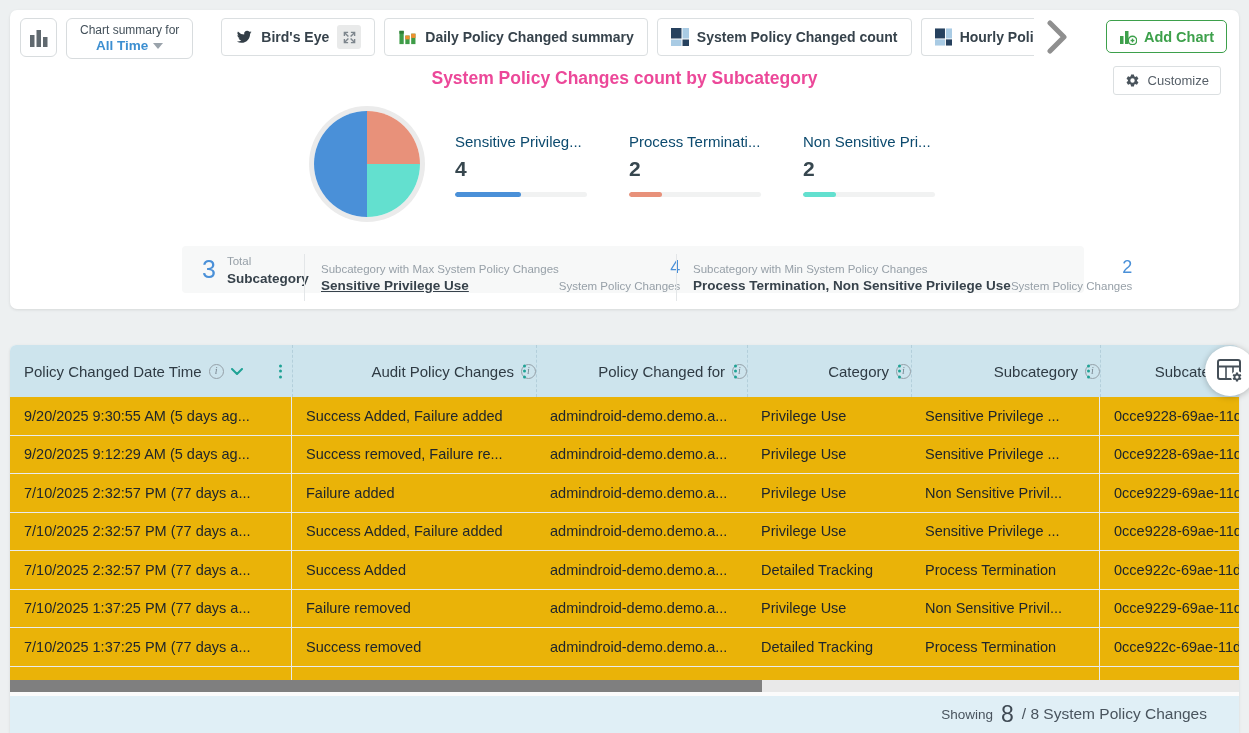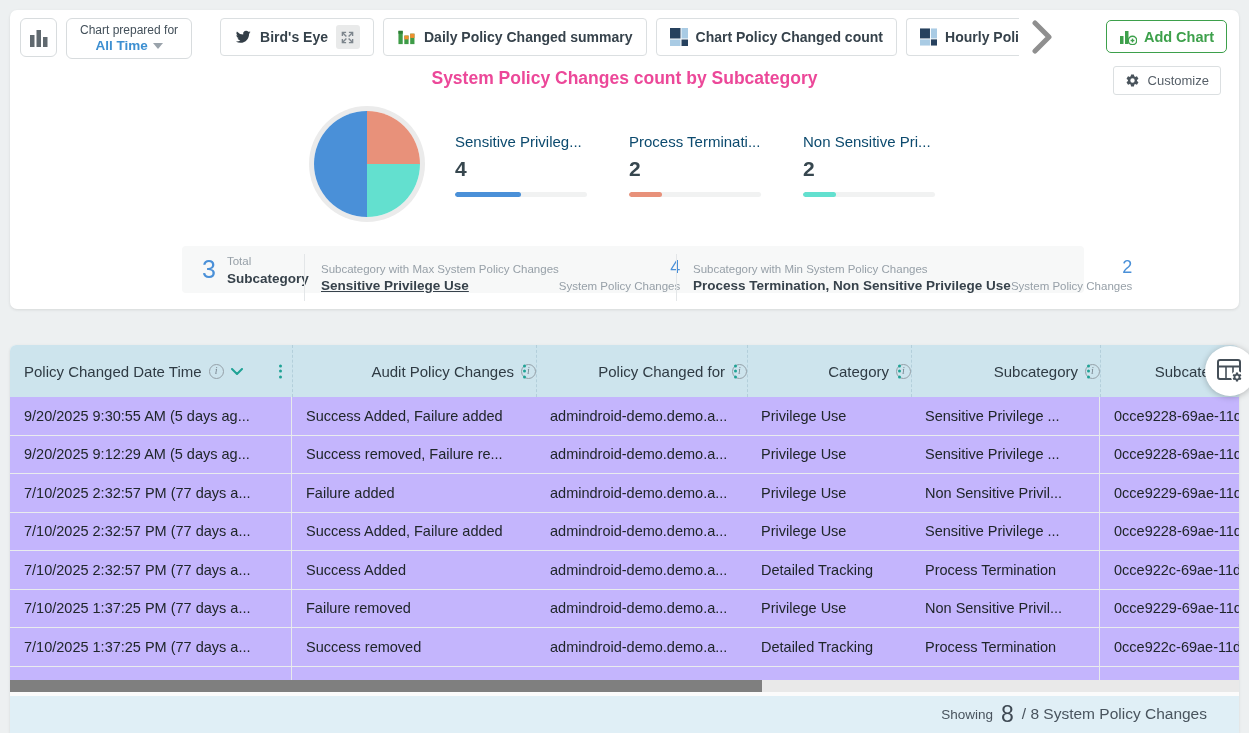--- a/index.html
+++ b/index.html
@@ -93,21 +93,21 @@
     color:#76828c; font-family:"Liberation Serif", serif; font-style:italic; font-size:10px;
     display:flex; align-items:center; justify-content:center; line-height:1;
   }
   .col-menu { position:absolute; right:10px; top:50%; transform:translateY(-50%); cursor:pointer; }
   .col-menu i { display:block; width:3px; height:3px; border-radius:50%; background:#1fa295; margin:2.5px 0; }
   .col-chooser {
     position:absolute; right:-16px; top:1px; width:50px; height:50px; border-radius:50%;
     background:#fff; box-shadow:0 1px 6px rgba(0,0,0,.25);
     display:flex; align-items:center; justify-content:center; z-index:5; cursor:pointer;
   }
-  .tbody { background:#c4b5fd; }
+  .tbody { background:#eab308; }
   .tr { display:flex; height:38.5px; align-items:center; border-bottom:1px solid #e9ecee; cursor:pointer; }
   .td {
     height:100%; display:flex; align-items:center; padding-left:14px;
     font-size:14.5px; color:#20262b; white-space:nowrap; overflow:hidden;
   }
   .td:nth-child(1), .td:nth-child(5) { border-right:1px solid #e7eaec; }
   .tr-partial { height:13px; overflow:hidden; border-bottom:none; }
   .hscroll { height:12px; background:#e9e9e9; position:relative; }
   .hscroll-thumb { position:absolute; left:0; top:0; height:12px; width:752px; background:#7f7f7f; cursor:grab; }
   .scroll-gap { height:4px; background:#fbfbfb; }
@@ -125,21 +125,21 @@
 <div class="chart-card">
   <div class="toolbar">
     <div class="sq-btn">
       <svg width="20" height="19" viewBox="0 0 20 19">
         <rect x="1" y="7" width="4.5" height="12" fill="#60696f"></rect>
         <rect x="7.5" y="2" width="4.5" height="17" fill="#60696f"></rect>
         <rect x="14" y="9" width="4.5" height="10" fill="#60696f"></rect>
       </svg>
     </div>
     <div class="prepared-btn">
-      <div class="prepared-line1">Chart prepared for</div>
+      <div class="prepared-line1">Chart summary for</div>
       <div class="prepared-line2">
         <span>All Time</span>
         <svg width="10" height="6" viewBox="0 0 10 6">
             <path d="M0 0 L5 6 L10 0 Z" fill="#9aa3ab"></path>
           </svg>
       </div>
     </div>
     <div class="tabs">
       <div class="tab">
         <svg width="18" height="16" viewBox="0 0 24 24">
@@ -170,21 +170,21 @@
         </svg>
         <span>Daily Policy Changed summary</span>
       </div>
       <div class="tab">
         <svg width="18" height="18" viewBox="0 0 18 18">
           <rect x="0" y="0" width="10.5" height="10.5" fill="#26415e"></rect>
           <rect x="11.5" y="0" width="6.5" height="10.5" fill="#a9cbe4"></rect>
           <rect x="0" y="11.5" width="10.5" height="6.5" fill="#a9cbe4"></rect>
           <rect x="11.5" y="11.5" width="6.5" height="6.5" fill="#26415e"></rect>
         </svg>
-        <span>Chart Policy Changed count</span>
+        <span>System Policy Changed count</span>
       </div>
       <div class="tab tab-clipped">
         <svg width="18" height="18" viewBox="0 0 18 18">
           <rect x="0" y="0" width="10.5" height="10.5" fill="#26415e"></rect>
           <rect x="11.5" y="0" width="6.5" height="10.5" fill="#a9cbe4"></rect>
           <rect x="0" y="11.5" width="10.5" height="6.5" fill="#a9cbe4"></rect>
           <rect x="11.5" y="11.5" width="6.5" height="6.5" fill="#26415e"></rect>
         </svg>
         <span>Hourly Poli</span>
       </div>

